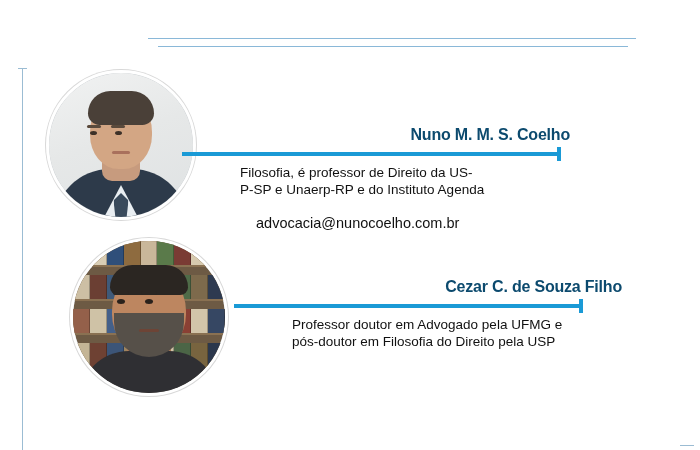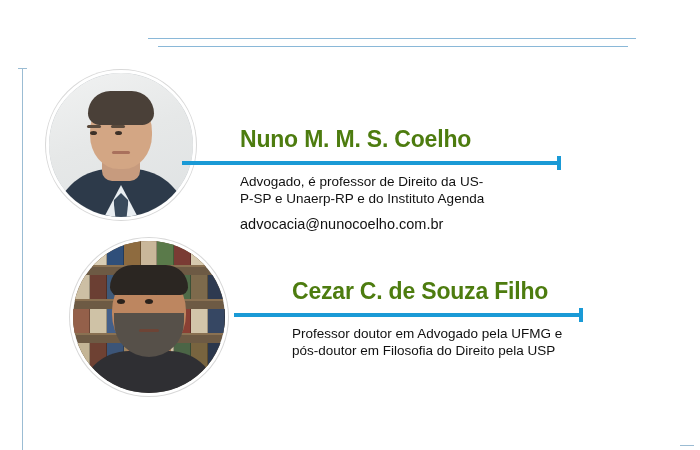--- a/index.html
+++ b/index.html
@@ -302,26 +302,27 @@
   }
 
   
   .info {
     position: absolute;
   }
   .info-1 { left: 240px; top: 126px; width: 330px; }
   .info-2 { left: 292px; top: 278px; width: 330px; }
 
   .name {
-    font-size: 23px;
+    font-size: 16px;
     font-weight: bold;
-    color: #4d7c0f;
+    color: #0c4a6e;
     letter-spacing: -0.2px;
     margin: 0 0 6px 0;
     white-space: nowrap;
+    text-align: right;
   }
 
   .rule-row {
     position: relative;
     height: 7px;
     margin-bottom: 7px;
   }
   .rule-bar {
     position: absolute;
     left: -58px;
@@ -343,21 +344,21 @@
 
   .role {
     font-size: 13.5px;
     color: #111111;
     line-height: 1.28;
     margin: 0 0 8px 0;
   }
   .email {
     font-size: 14.5px;
     color: #111111;
-    margin: 0;
+    margin: 16px;
   }
 
   
   .cut-headline {
     position: absolute;
     left: 196px;
     top: 402px;
     font-size: 30px;
     font-weight: bold;
     color: #111111;
@@ -403,21 +404,21 @@
     </div>
   </div>
 
   <div class="info info-1">
     <div class="name">Nuno M. M. S. Coelho</div>
     <div class="rule-row">
       <div class="rule-bar r1"></div>
       <div class="rule-cap r1"></div>
     </div>
     <div class="role">
-      <span>Advogado, é professor de Direito da US-</span><br>
+      <span>Filosofia, é professor de Direito da US-</span><br>
       <span>P-SP e Unaerp-RP e do Instituto Agenda</span>
     </div>
     <div class="email">advocacia@nunocoelho.com.br</div>
   </div>
 
   <div class="author author-2">
     <div class="photo photo-2">
       <div class="photo-inner portrait-2">
         <div class="shelf" style="top:0">
           <div class="shelf-books">

